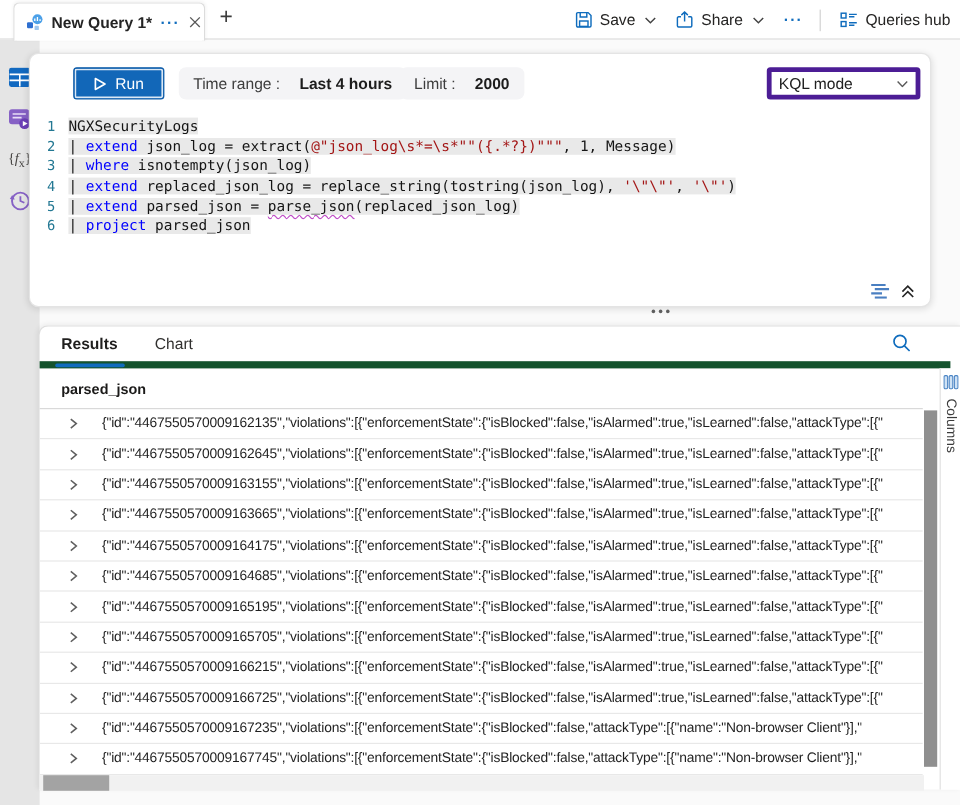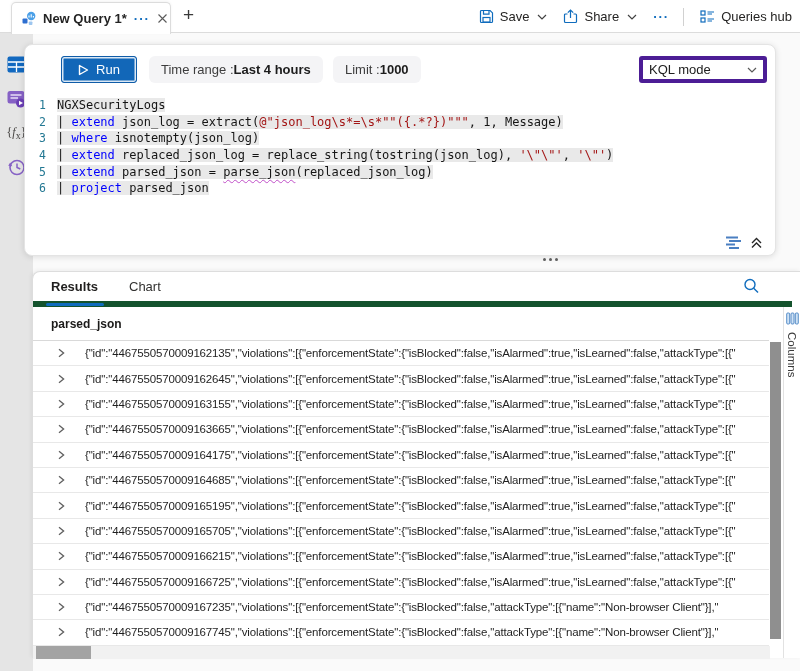--- a/index.html
+++ b/index.html
@@ -20,21 +20,21 @@
 
   
   .sidebar { position:absolute; left:0; top:33px; width:33px; bottom:0; background:#e5e5e5; z-index:1; }
   .side-icon { position:absolute; left:7px; width:19px; height:19px; display:flex; align-items:center; justify-content:center; }
   .fx-text { font-family:"Liberation Serif", serif; font-size:12px; color:#484644; white-space:nowrap; }
   .fx-text i { font-style:italic; }
 
   
   .qcard { position:absolute; left:24px; top:44px; width:752px; height:212px; background:#fff; border:1px solid #e4e4e4; border-radius:8px; box-shadow:0 1px 6px rgba(0,0,0,.12); z-index:2; }
   .run-btn { position:absolute; left:36px; top:11px; width:76px; height:27px; background:#1267b8; border:1px solid #0f5ca8; border-radius:3px; box-shadow:inset 0 0 0 1.5px rgba(255,255,255,.85); color:#fff; font-size:13px; display:flex; align-items:center; justify-content:center; gap:7px; cursor:pointer; }
-  .pill { position:absolute; top:11px; height:27px; background:#f4f4f6; border-radius:6px; display:flex; align-items:center; padding:0 12px; font-size:13px; color:#3d3d3d; gap:0; white-space:nowrap; }
+  .pill { position:absolute; top:11px; height:27px; background:#f4f4f6; border-radius:6px; display:flex; align-items:center; padding:0 12px; font-size:13px; color:#3d3d3d; gap:16px; white-space:nowrap; }
   .pill b { color:#1d1d1d; }
   .pill-time { left:124px; }
   .pill-limit { left:308px; }
   .mode-select { position:absolute; top:11px; right:8px; width:128px; height:27px; border:4px solid #4c1d95; border-radius:3px; background:#fff; display:flex; align-items:center; justify-content:space-between; padding:0 6px; font-size:13px; color:#202020; cursor:pointer; }
 
   
   .code { position:absolute; left:0; top:52px; right:6px; }
   .code-line { display:flex; height:16.6px; align-items:center; font-family:"DejaVu Sans Mono","Liberation Mono",monospace; font-size:12px; }
   .ln { width:32px; text-align:right; padding-right:11px; color:#237893; font-size:11.5px; flex:none; }
   .lc { background:#e9e9e9; white-space:pre; color:#151515; }
@@ -178,21 +178,21 @@
       </span>
       <span>Run</span>
     </button>
 
     <div class="pill pill-time">
       <span>Time range :</span>
       <b>Last 4 hours</b>
     </div>
     <div class="pill pill-limit">
       <span>Limit :</span>
-      <b>1000</b>
+      <b>2000</b>
     </div>
 
     <div class="mode-select">
       <span>KQL mode</span>
       <span>
         <svg width="10" height="6" viewBox="0 0 10 6">
             <path d="M1 1 L5 5 L9 1" fill="none" stroke="#5a5a5a" stroke-width="1.2"></path>
           </svg>
       </span>
     </div>

